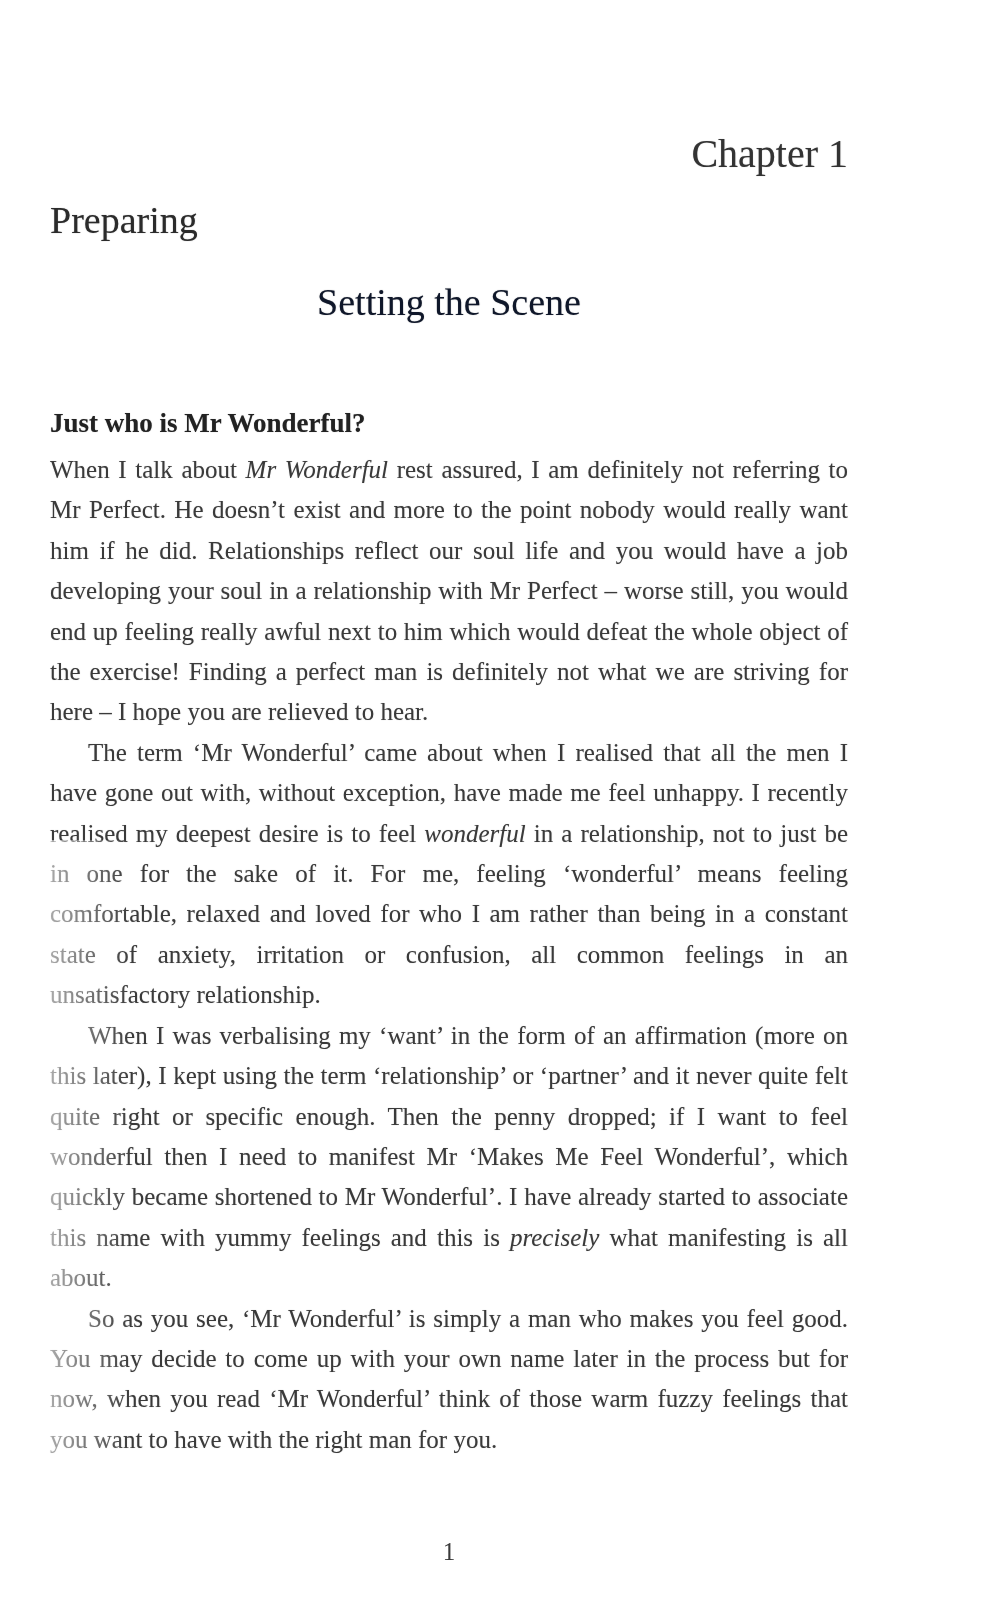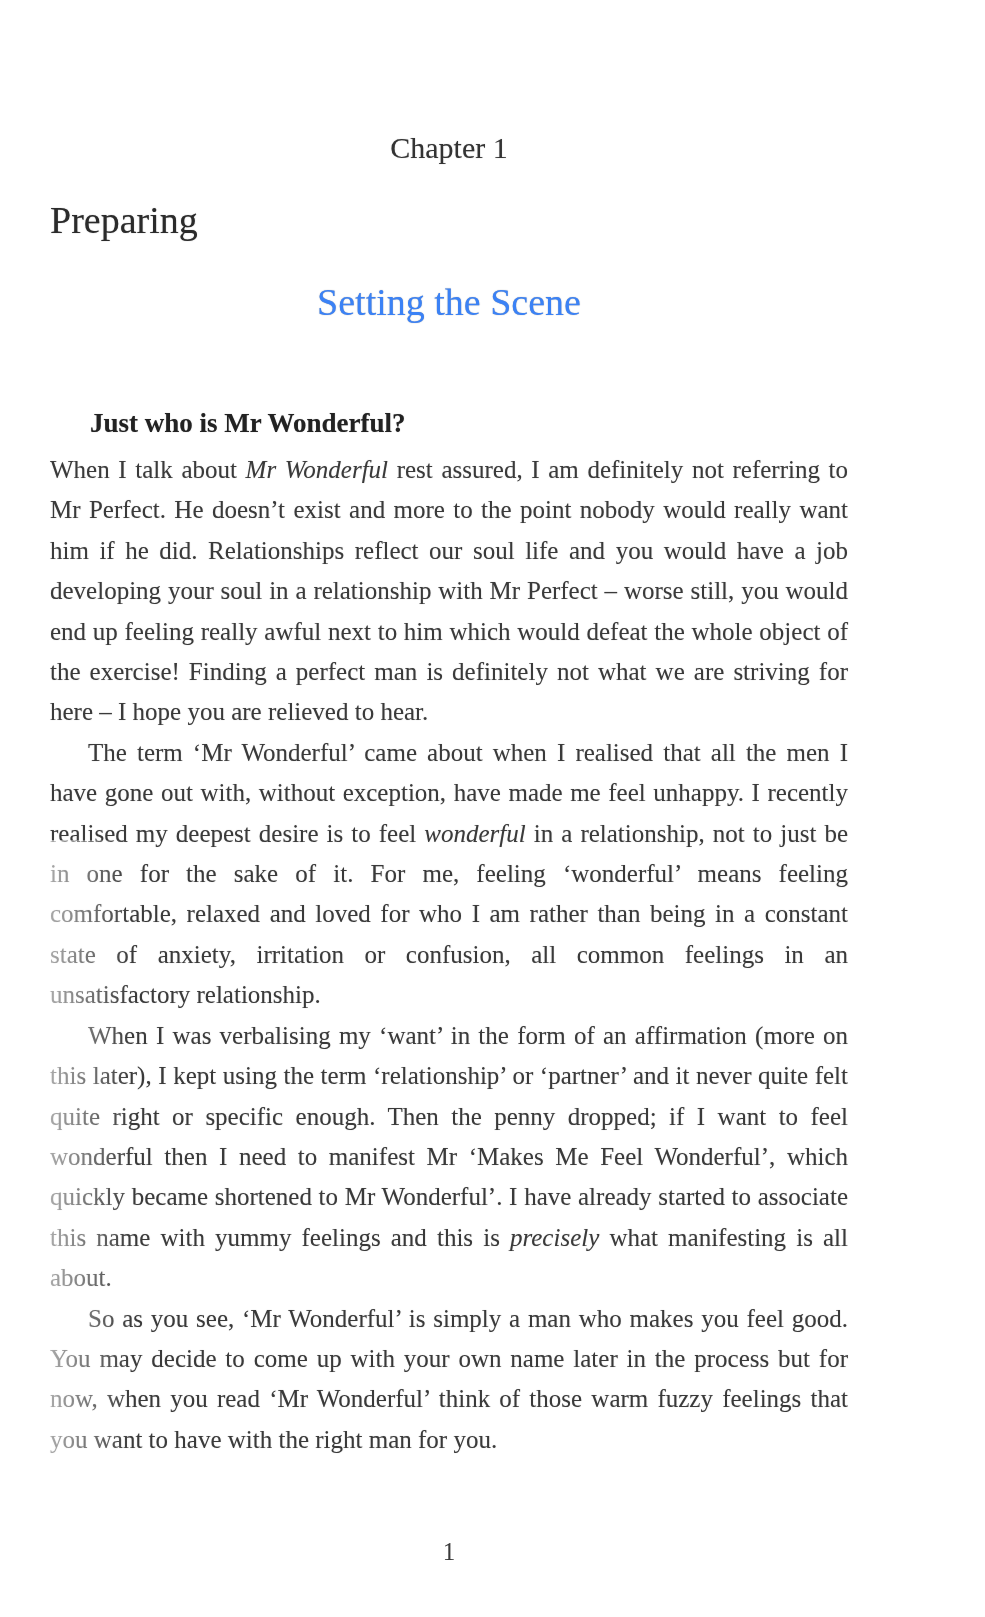--- a/index.html
+++ b/index.html
@@ -20,22 +20,22 @@
     position: absolute;
     left: 50px;
     top: 0;
     width: 798px;
   }
   .chapter-label {
     position: absolute;
     top: 130px;
     left: 0;
     width: 100%;
-    text-align: center;
-    font-size: 30px;
+    text-align: right;
+    font-size: 40px;
     line-height: 1.2;
     color: #333333;
     text-shadow: 0 0 1px rgba(70,70,70,0.45);
   }
   .chapter-title {
     position: absolute;
     top: 198px;
     left: 0;
     width: 100%;
     text-align: left;
@@ -45,33 +45,32 @@
     text-shadow: 0 0 1px rgba(60,60,60,0.5);
   }
   .chapter-subtitle {
     position: absolute;
     top: 280px;
     left: 0;
     width: 100%;
     text-align: center;
     font-size: 38px;
     line-height: 1.2;
-    color: #3b82f6;
+    color: #0f172a;
     text-shadow: 0 0 1px rgba(60,60,60,0.5);
   }
   .section-heading {
     position: absolute;
     top: 408px;
     left: 0;
     width: 100%;
     font-size: 27px;
     font-weight: bold;
     color: #222222;
     text-shadow: 0 0 1px rgba(50,50,50,0.4);
-    margin-left: 40px;
   }
   .body-text {
     position: absolute;
     top: 450px;
     left: 0;
     width: 100%;
     font-size: 25px;
     line-height: 40.4px;
     text-align: justify;
     color: #3a3a3a;

